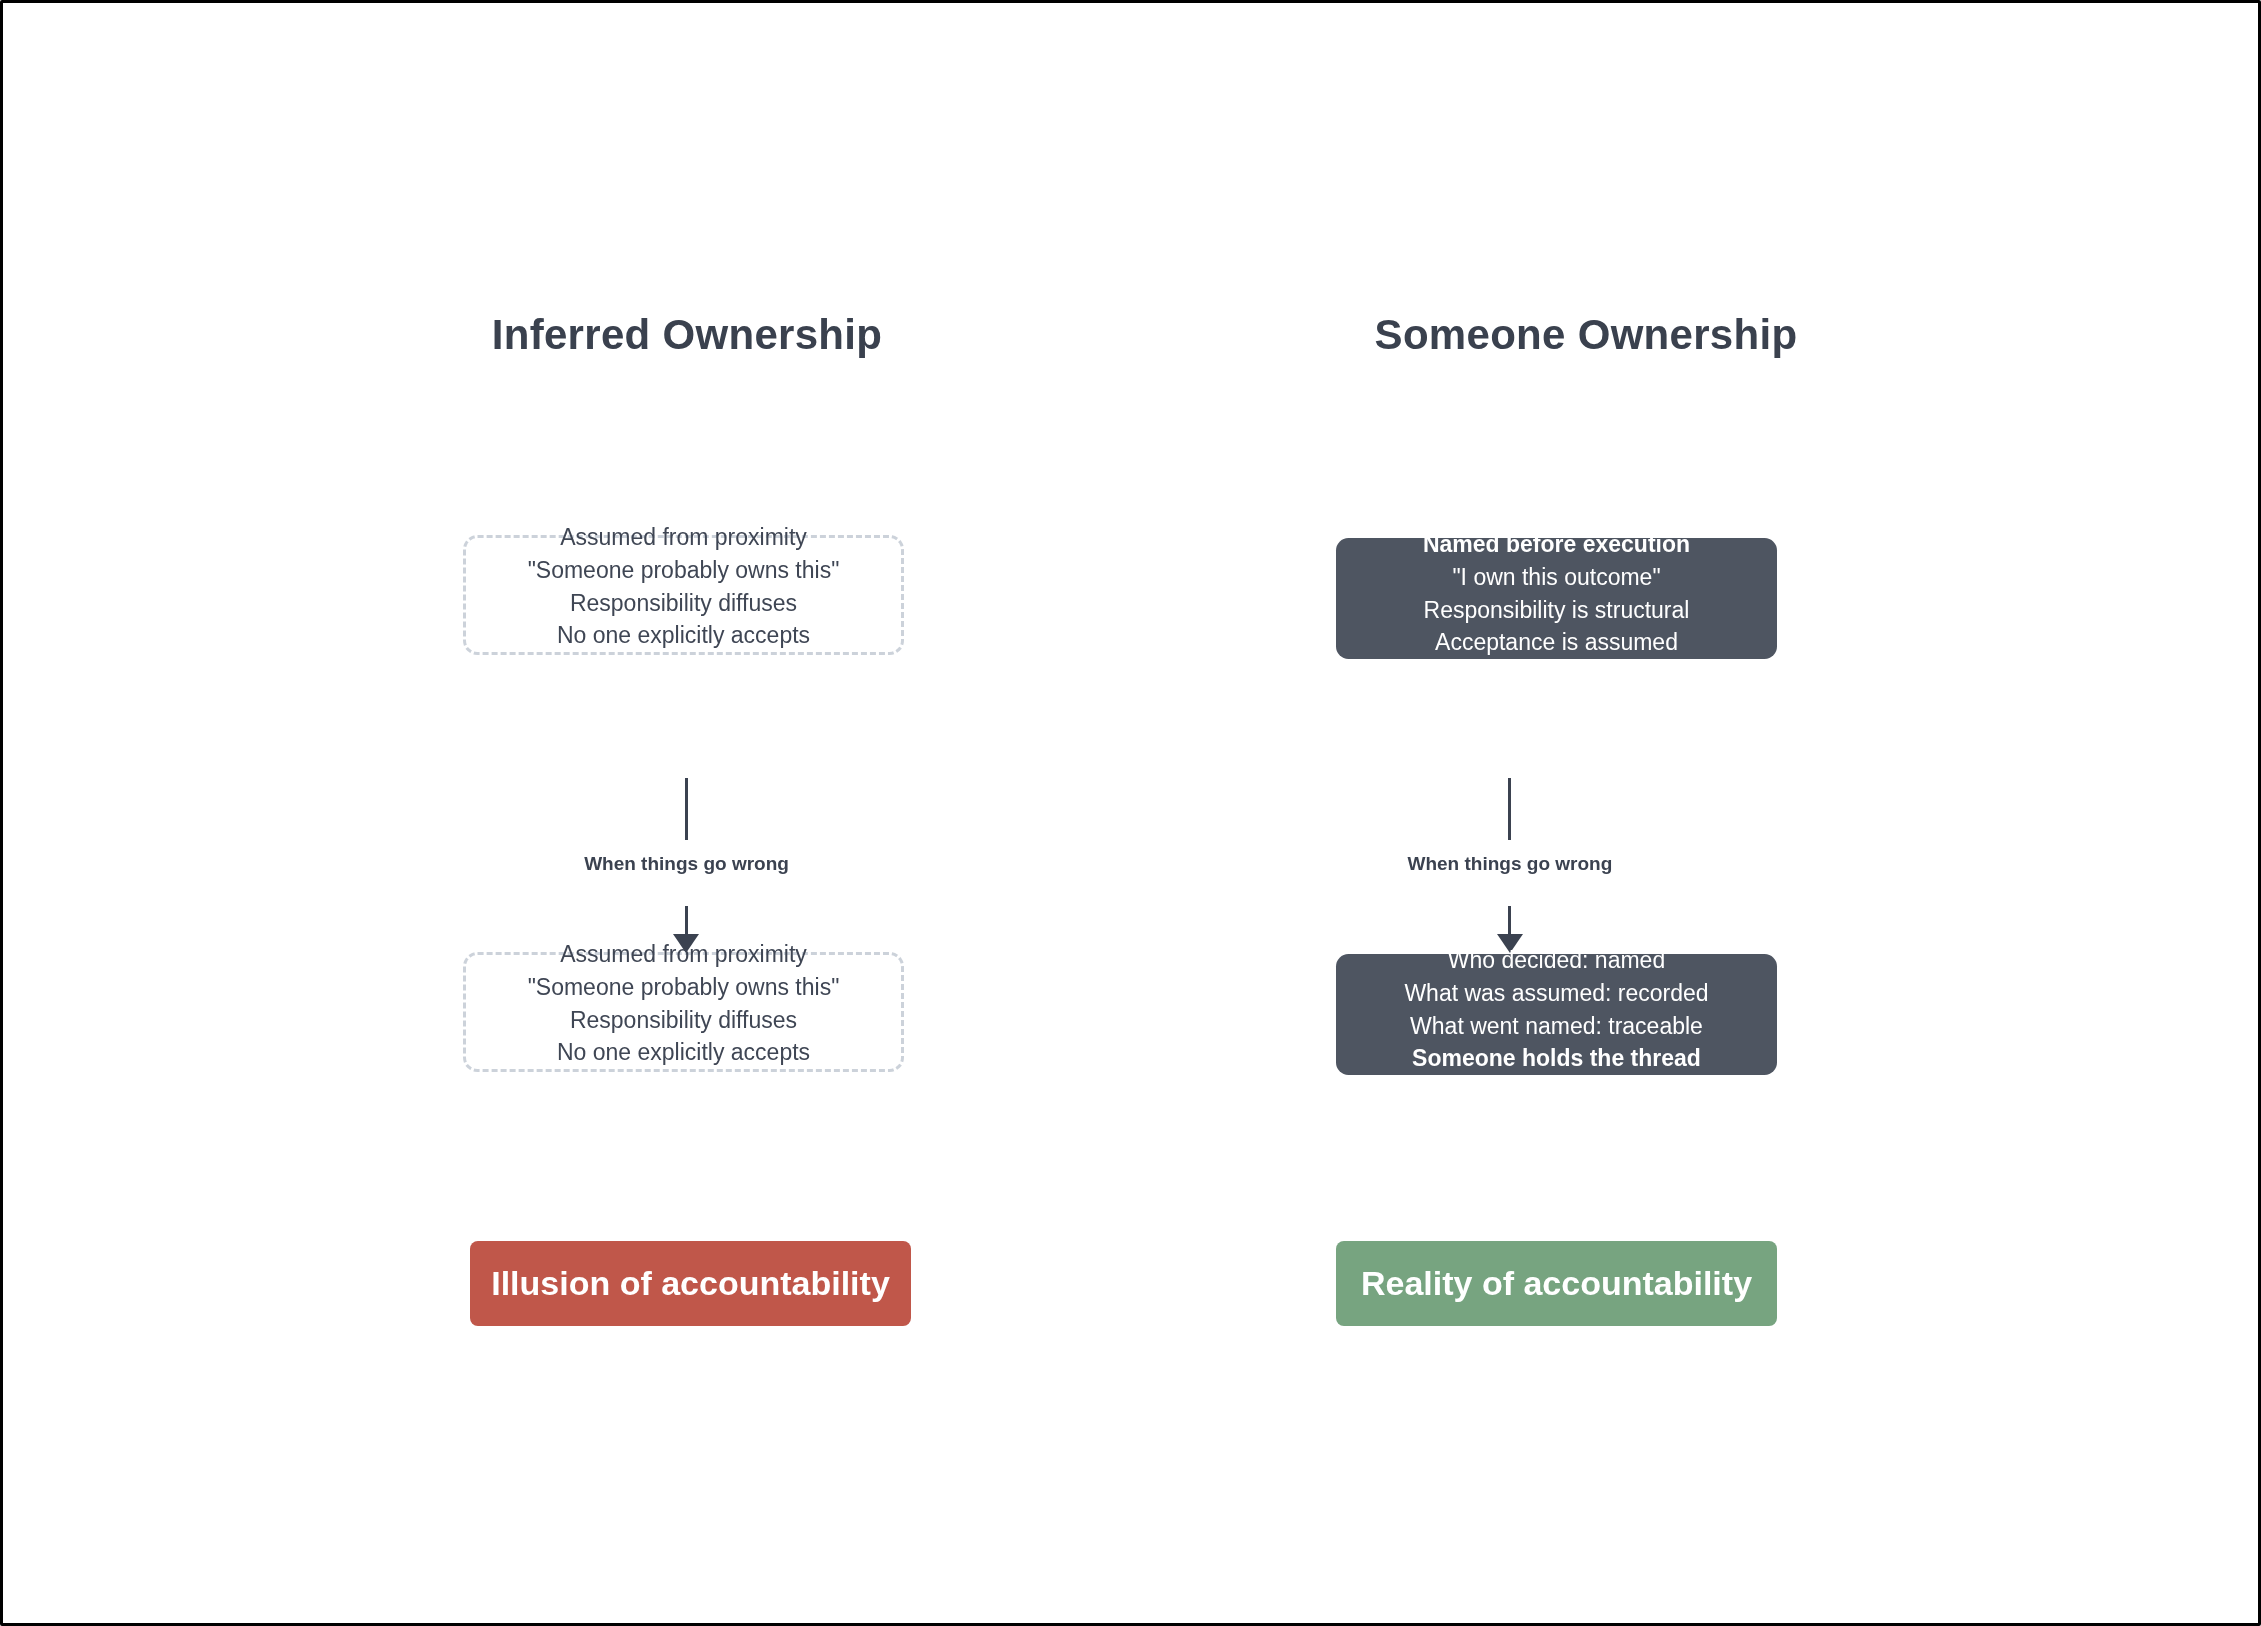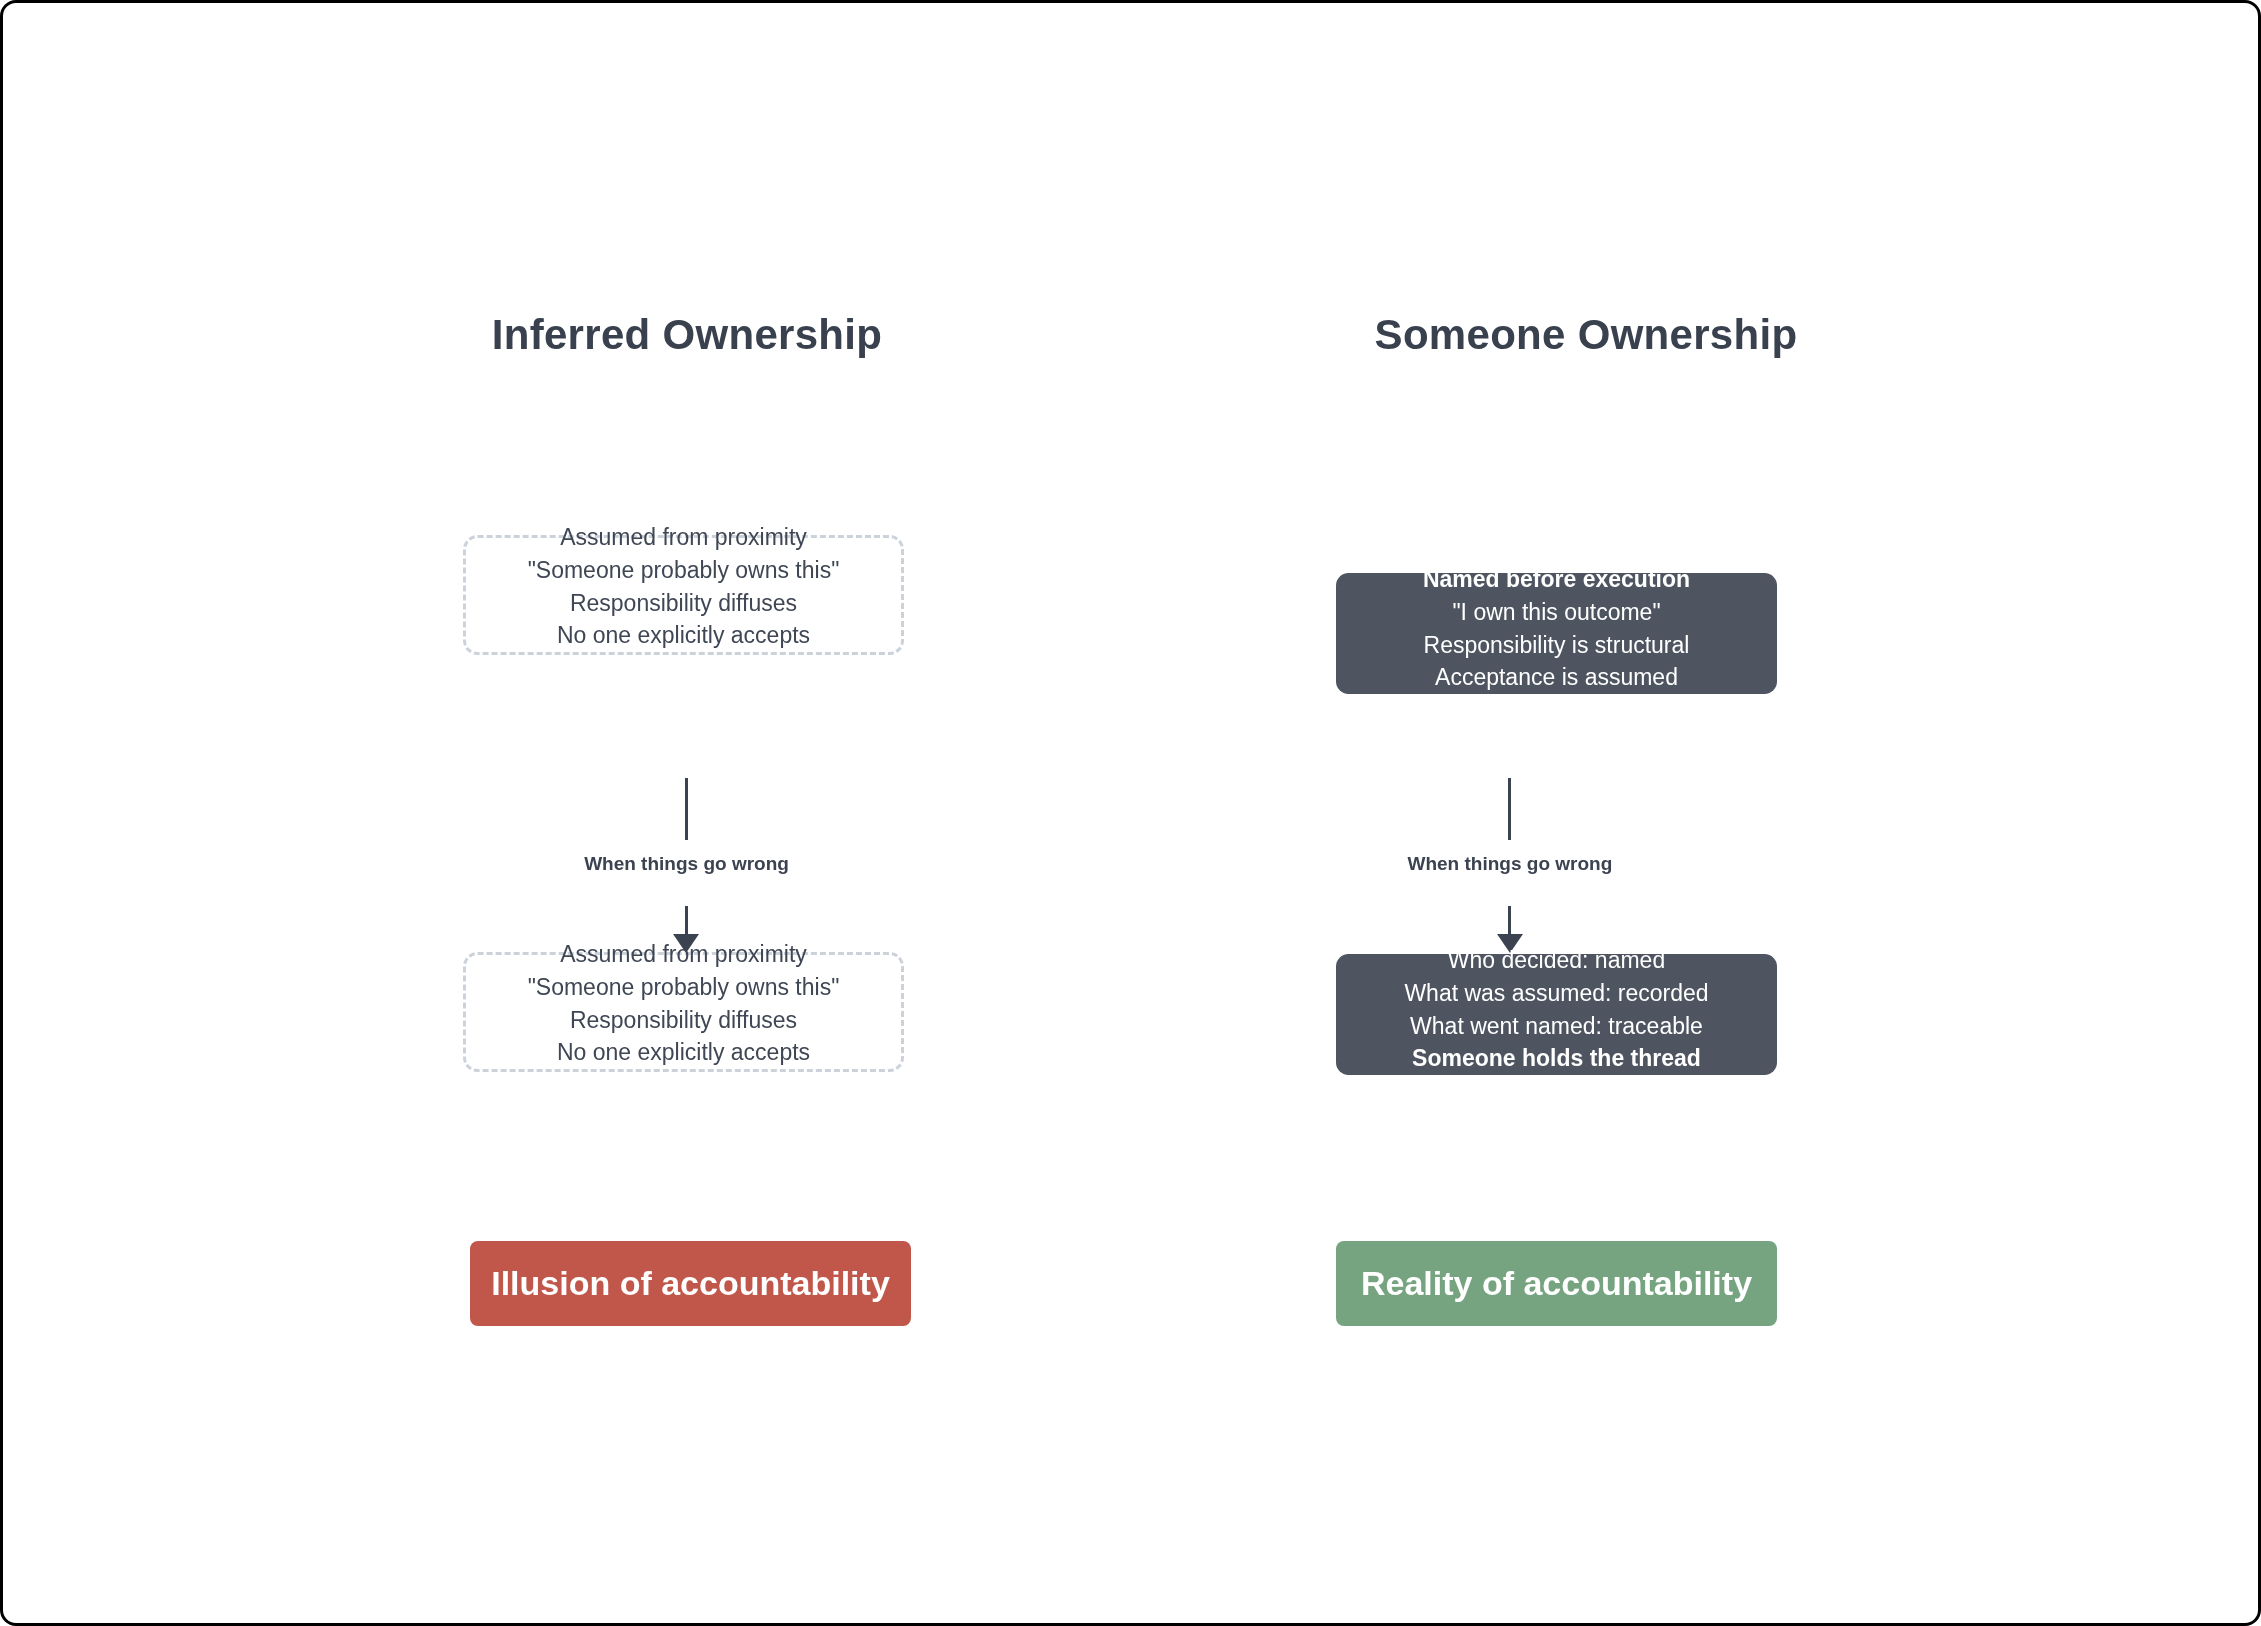--- a/index.html
+++ b/index.html
@@ -14,21 +14,21 @@
     overflow: hidden;
   }
 
   #canvas {
     position: relative;
     width: 2261px;
     height: 1626px;
     box-sizing: border-box;
     background: #ffffff;
     border: 3.4px solid #000000;
-    border-radius: 16px;
+    border-radius: 2px;
   }
 
   .column {
     position: absolute;
     top: 0;
     width: 562px;
     height: 100%;
   }
   #column-left  { left: 403px; }
   #column-right { left: 1274px; }
@@ -155,21 +155,21 @@
       <div class="card-line">No one explicitly accepts</div>
     </div>
 
     <div class="outcome-bar" id="bar-left" style="background: rgb(192, 87, 74);">Illusion of accountability</div>
   </div>
 
   <div class="column" id="column-right">
 
     <div class="col-title">Someone Ownership</div>
 
-    <div class="card solid" id="box-right-top" style="background: rgb(78, 85, 97); margin-top: 35px;">
+    <div class="card solid" id="box-right-top" style="background: rgb(78, 85, 97);">
       <div class="card-line strong">Named before execution</div>
       <div class="card-line">"I own this outcome"</div>
       <div class="card-line">Responsibility is structural</div>
       <div class="card-line">Acceptance is assumed</div>
     </div>
 
     <div class="connector" style="left: 231px; top: 775px; height: 62px; background: rgb(59, 66, 80);"></div>
     <div class="connector-label" style="left: 8.4px; top: 850px; width: 449px; color: rgb(59, 66, 80);">When things go wrong</div>
     <div class="connector" style="left: 231px; top: 903px; height: 31px; background: rgb(59, 66, 80);"></div>
     <div class="arrow-head" style="left: 220px; top: 931px; border-top-color: rgb(59, 66, 80);"></div>

